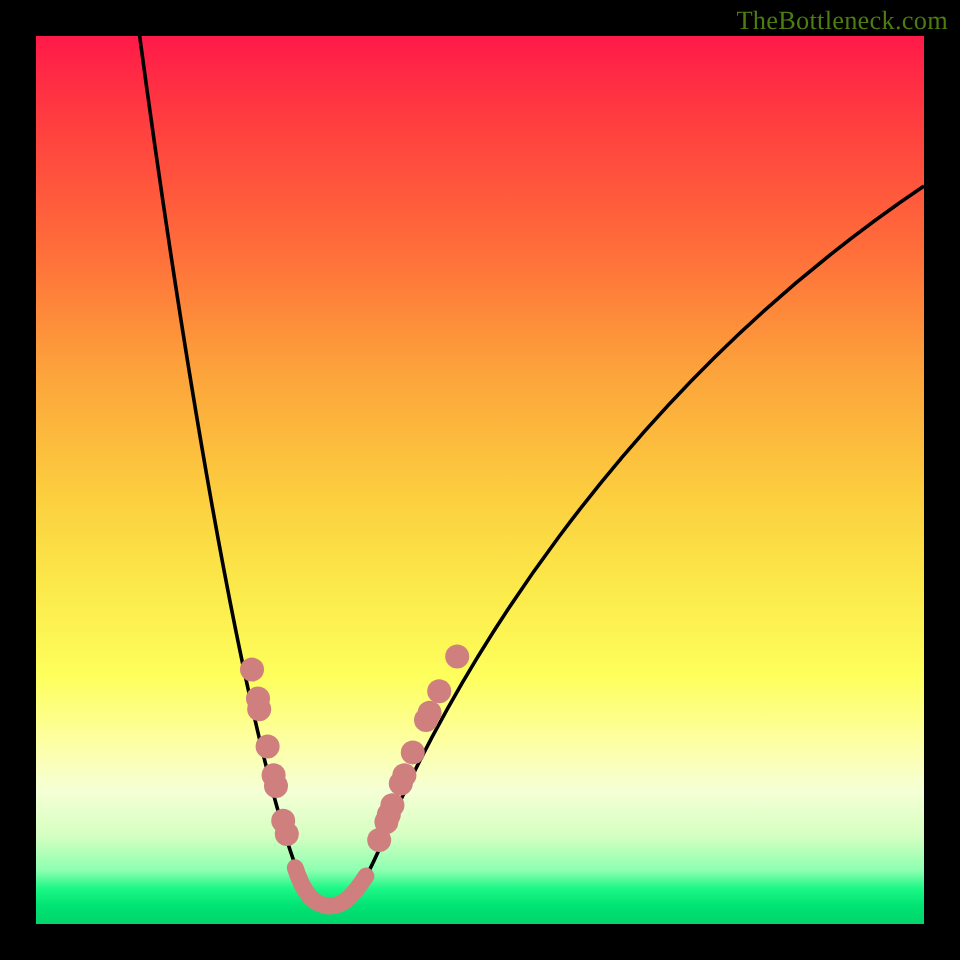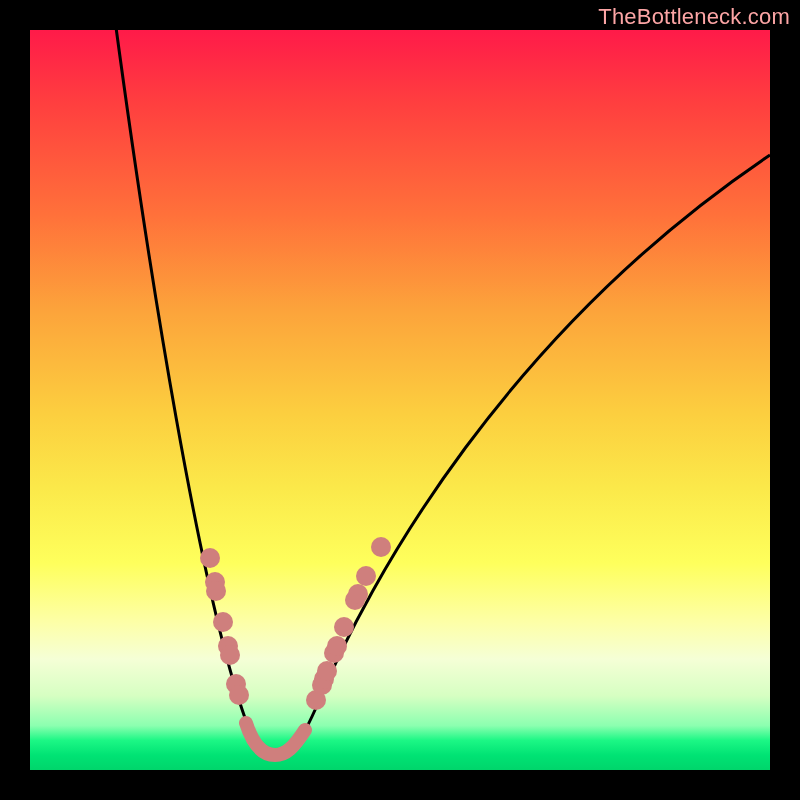--- a/index.html
+++ b/index.html
@@ -36,24 +36,25 @@
       #d6ffc2 90%,
       #8cffb0 94%,
       #1cf785 96%,
       #00e374 98%,
       #00d56b 100%);
   }
   .watermark {
     position: absolute;
     top: 4px;
     right: 10px;
-    color: #fca5a5;
+    color: #4d7c0f;
     font-size: 22px;
     font-weight: 500;
     letter-spacing: 0.2px;
+    font-family: Liberation Serif, serif;
   }
   svg.curve {
     position: absolute;
     left: 0;
     top: 0;
     width: 740px;
     height: 740px;
     overflow: visible;
   }
 </style>

